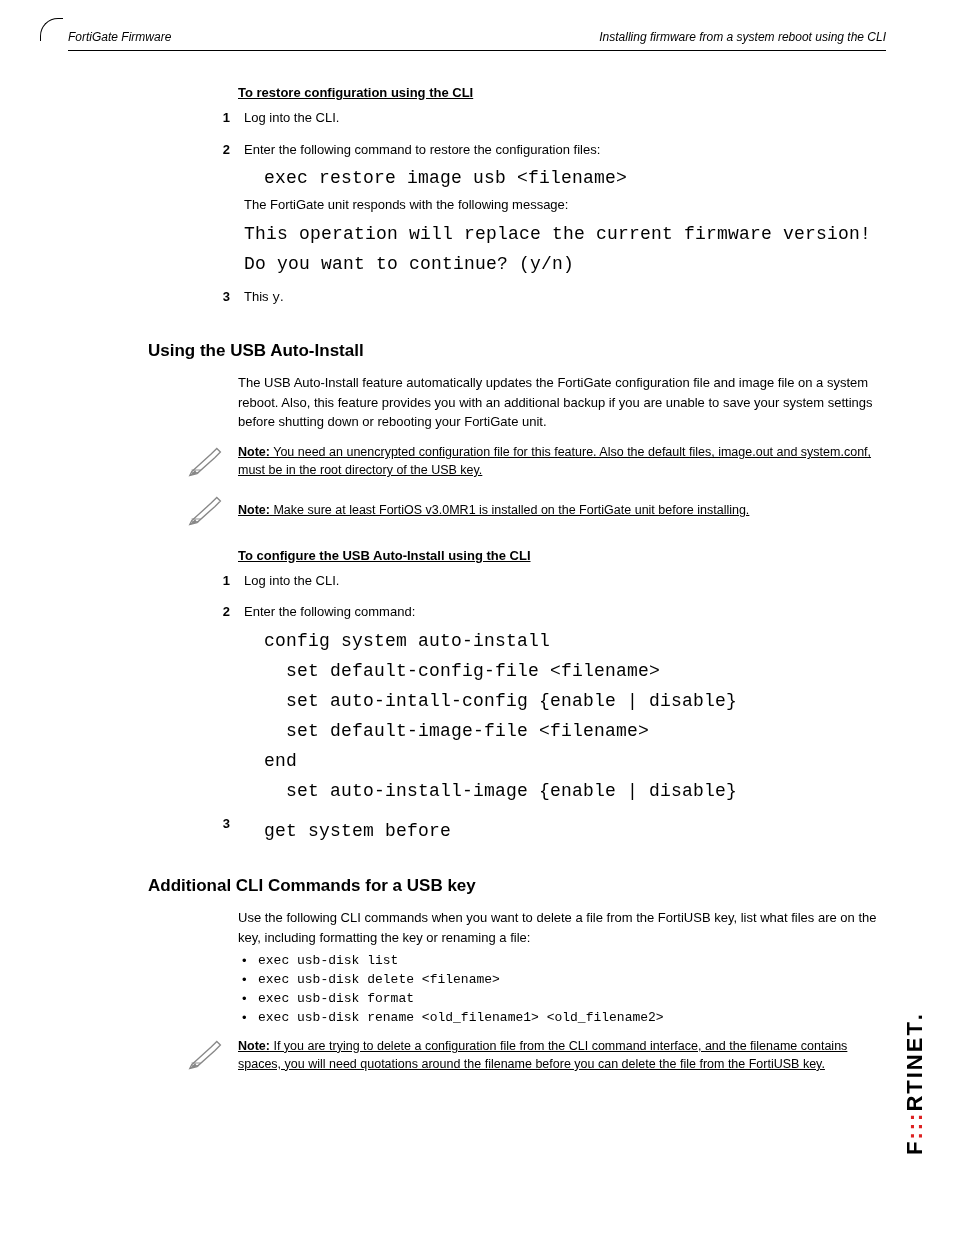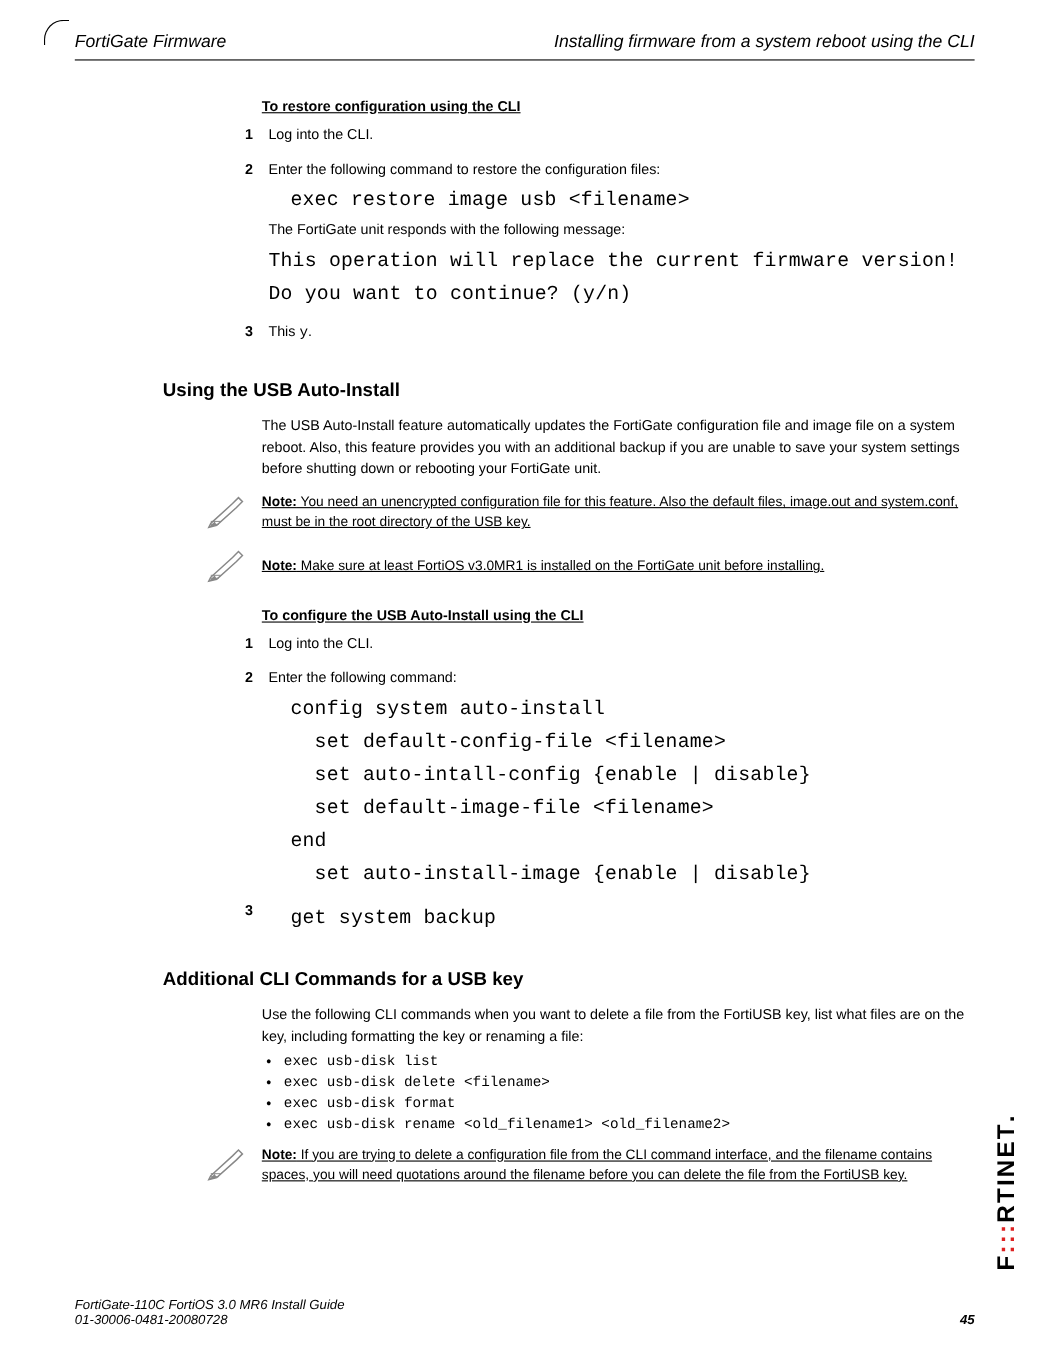--- a/index.html
+++ b/index.html
@@ -15,21 +15,21 @@
   .page {
     box-sizing: border-box;
     padding: 30px 68px 30px 68px;
     position: relative;
     min-height: 1235px;
   }
   .header-row {
     display: flex;
     justify-content: space-between;
     font-style: italic;
-    font-size: 16px;
+    font-size: 12px;
     padding-bottom: 6px;
     border-bottom: 1px solid #000;
     margin-bottom: 34px;
   }
   .corner {
     position: absolute;
     top: 18px;
     left: 40px;
     width: 22px;
     height: 22px;
@@ -174,21 +174,21 @@
         <div class="mono" style="white-space:pre">  set auto-intall-config {enable | disable}</div>
         <div class="mono" style="white-space:pre">  set default-image-file &lt;filename&gt;</div>
         <div class="mono" style="margin-left:20px">end</div>
         <div class="mono" style="white-space:pre">  set auto-install-image {enable | disable}</div>
       </div>
     </div>
 
     <div class="step-row">
       <div class="step-num">3</div>
       <div style="flex:1">
-        <div class="mono">get system backup</div>
+        <div class="mono">get system before</div>
       </div>
     </div>
 
     <h2 class="section">Additional CLI Commands for a USB key</h2>
 
     <div class="bodytext">Use the following CLI commands when you want to delete a file from the FortiUSB key, list what files are on the key, including formatting the key or renaming a file:</div>
 
     <div class="bul-row">
         <div class="bul">•</div>
         <div class="mono-inline">exec usb-disk list</div>
@@ -214,21 +214,14 @@
             <path d="M4 28 L14 28 M4 31 L12 31" stroke="#888" stroke-width="1"></path>
           </svg>
       </div>
       <div class="note-text"><b>Note:</b><span> If you are trying to delete a configuration file from the CLI command interface, and the filename contains spaces, you will need quotations around the filename before you can delete the file from the FortiUSB key.</span></div>
     </div>
 
   </div>
 
   <div class="brand"><span>F</span><span class="reddots">:::</span><span>RTINET</span>.</div>
 
-  <div class="footer">
-    <div>
-      <div>FortiGate-110C FortiOS 3.0 MR6 Install Guide</div>
-      <div>01-30006-0481-20080728</div>
-    </div>
-    <div class="pagenum">45</div>
-  </div>
 
 </div>
 
 </body></html>

